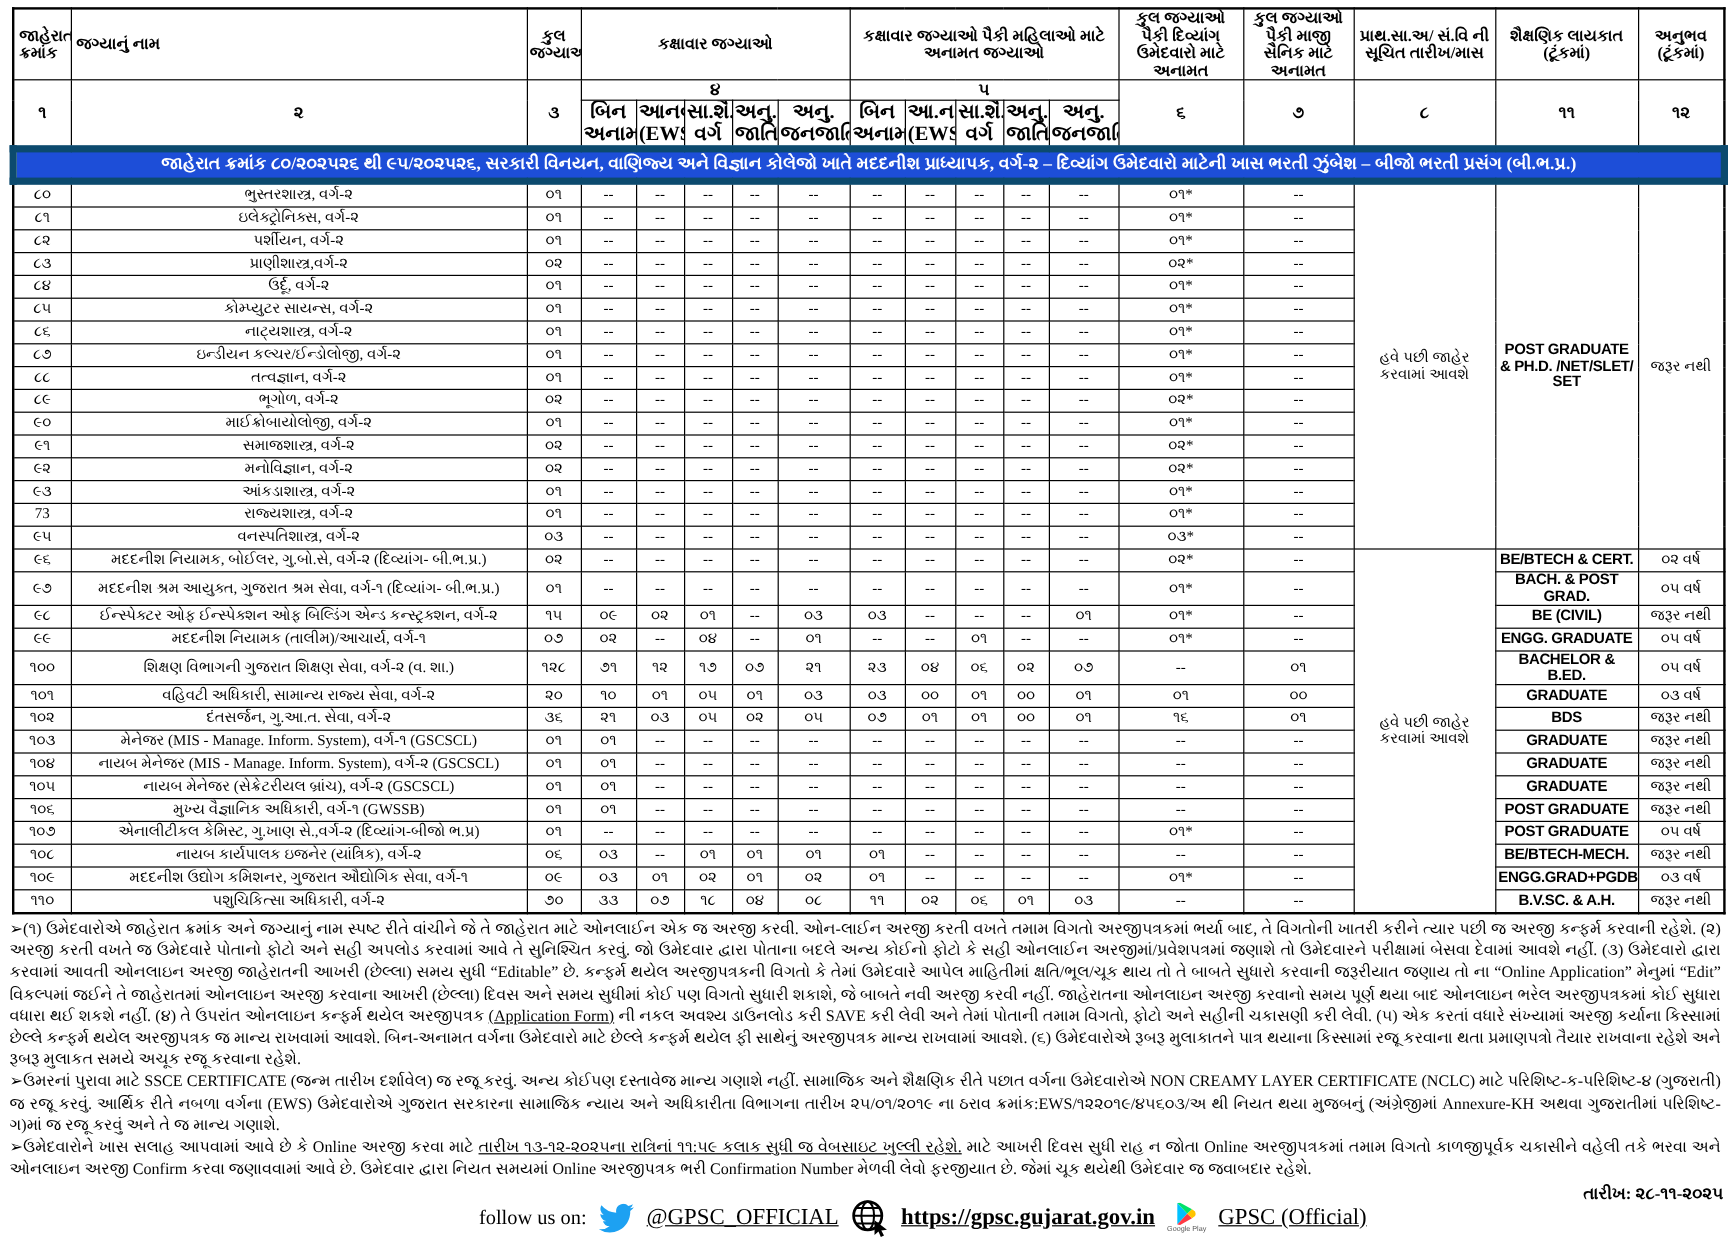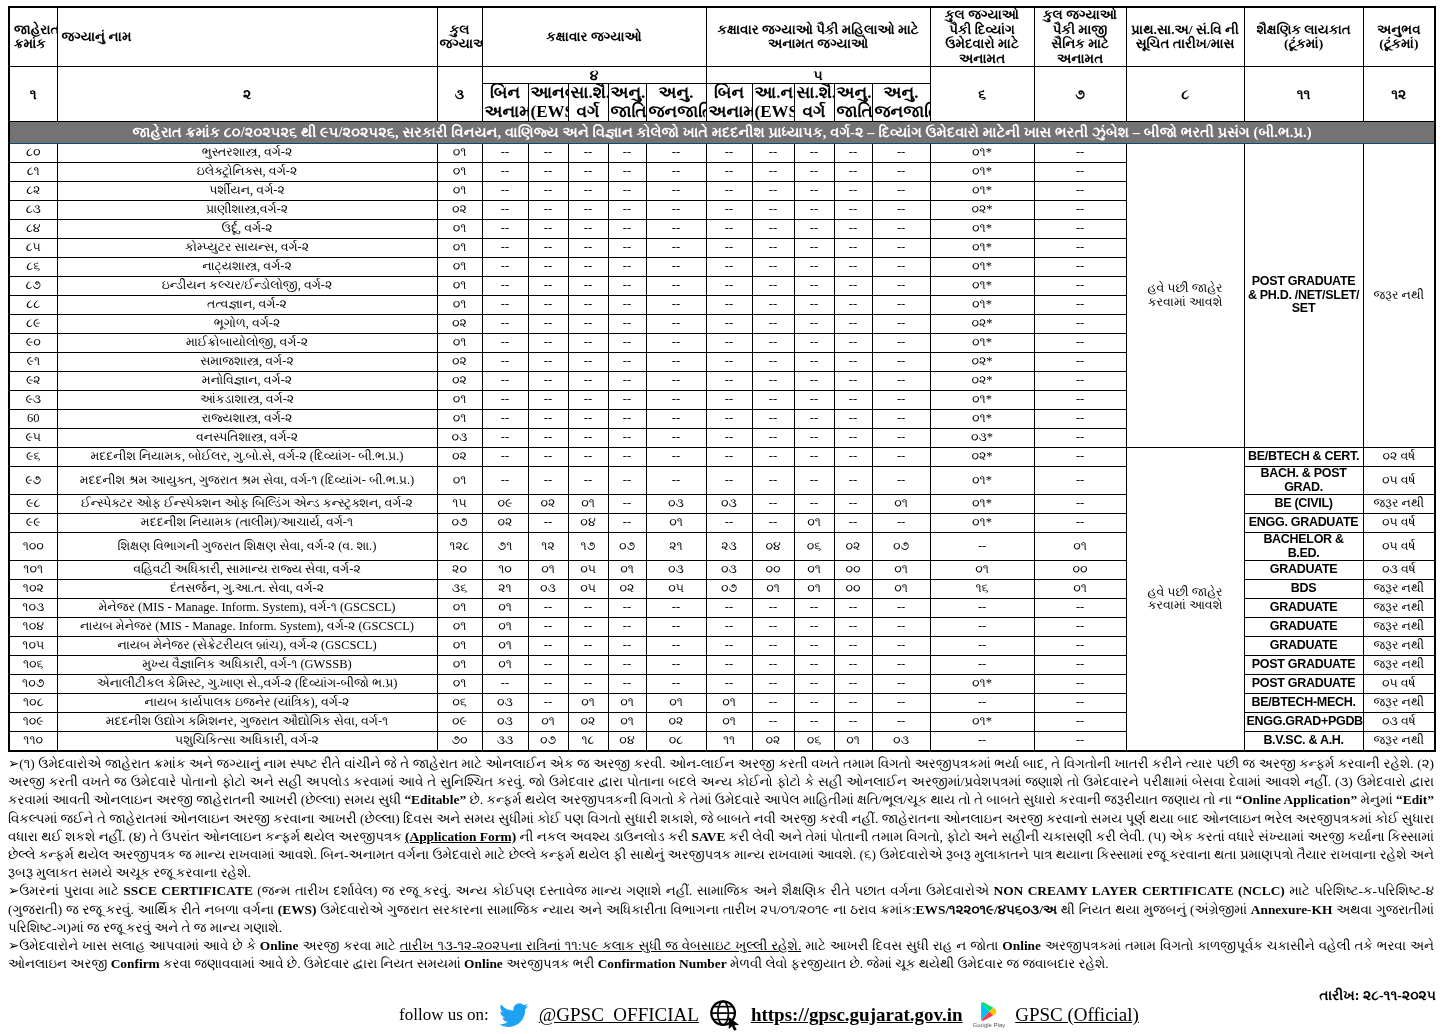--- a/index.html
+++ b/index.html
@@ -7,33 +7,33 @@
         font-family:"Liberation Serif","DejaVu Sans",serif;color:#000;}
   .inner{position:absolute;left:8px;top:6px;width:1426px;}
 
   table.vac{border-collapse:collapse;table-layout:fixed;width:1426px;border:2px solid #000;}
   table.vac th,table.vac td{border:1px solid #000;padding:0 2px;text-align:center;vertical-align:middle;
         overflow:hidden;line-height:1.08;}
   .hA{font-weight:bold;font-size:13.5px;vertical-align:top;padding-top:2px;}
   .hA.left{text-align:left;padding-left:4px;}
   .hNum{font-weight:bold;font-size:14px;height:16px;}
   .hSub{font-size:17px;font-weight:bold;line-height:1.1;height:32px;margin-top:34px;}
-  tr.banner td{background:#737373;color:#fff;font-weight:bold;font-size:14.5px;height:21px;
-        border:1px solid #0c4a6e;letter-spacing:0.1px;margin-top:36px;}
+  tr.banner td{background:#1d4ed8;color:#fff;font-weight:bold;font-size:14.5px;height:21px;
+        border:6px solid #0c4a6e;letter-spacing:0.1px;margin-top:36px;}
   tr.data td{height:18px;font-size:12.5px;}
   td.c-name{text-align:left;padding-left:4px;font-size:13px;white-space:nowrap;}
   td.c-notice{font-size:15px;line-height:1.25;}
   td.c-edu{font-family:"Liberation Sans","DejaVu Sans",sans-serif;font-weight:bold;font-size:11px;
         letter-spacing:-0.3px;padding:0 1px;}
   td.c-exp{font-size:13px;}
 
   .notes{position:relative;margin-top:3px;width:1426px;font-size:13.4px;line-height:18.2px;
         text-align:justify;}
   .note{margin:0;}
-  .note .b{font-weight:bold;}
+  .note .b{font-weight:normal;}
   .note .u{text-decoration:underline;}
   .note .lnk{font-weight:bold;text-decoration:underline;}
   .date-label{position:absolute;right:6px;bottom:30px;font-weight:bold;font-size:14px;}
 
   .footer{position:absolute;left:0;bottom:3px;width:100%;display:flex;justify-content:center;
         align-items:center;gap:10px;font-size:19px;padding-left:48px;}
   .footer .follow{font-size:17px;}
   .footer .flink{text-decoration:underline;cursor:pointer;text-align:right;}
   .gp-wrap{display:flex;flex-direction:column;align-items:center;line-height:1;}
   .gp-caption{font-family:"Liberation Sans",sans-serif;font-size:6px;color:#555;margin-top:1px;}
@@ -342,21 +342,21 @@
             <td>--</td>
             <td>--</td>
             <td>--</td>
             <td>--</td>
             <td>--</td>
             <td>--</td>
             <td>૦૧*</td>
             <td>--</td>
           </tr>
           <tr class="data">
-            <td>60</td>
+            <td>73</td>
             <td class="c-name">રાજ્યશાસ્ત્ર, વર્ગ-૨</td>
             <td>૦૧</td>
             <td>--</td>
             <td>--</td>
             <td>--</td>
             <td>--</td>
             <td>--</td>
             <td>--</td>
             <td>--</td>
             <td>--</td>

